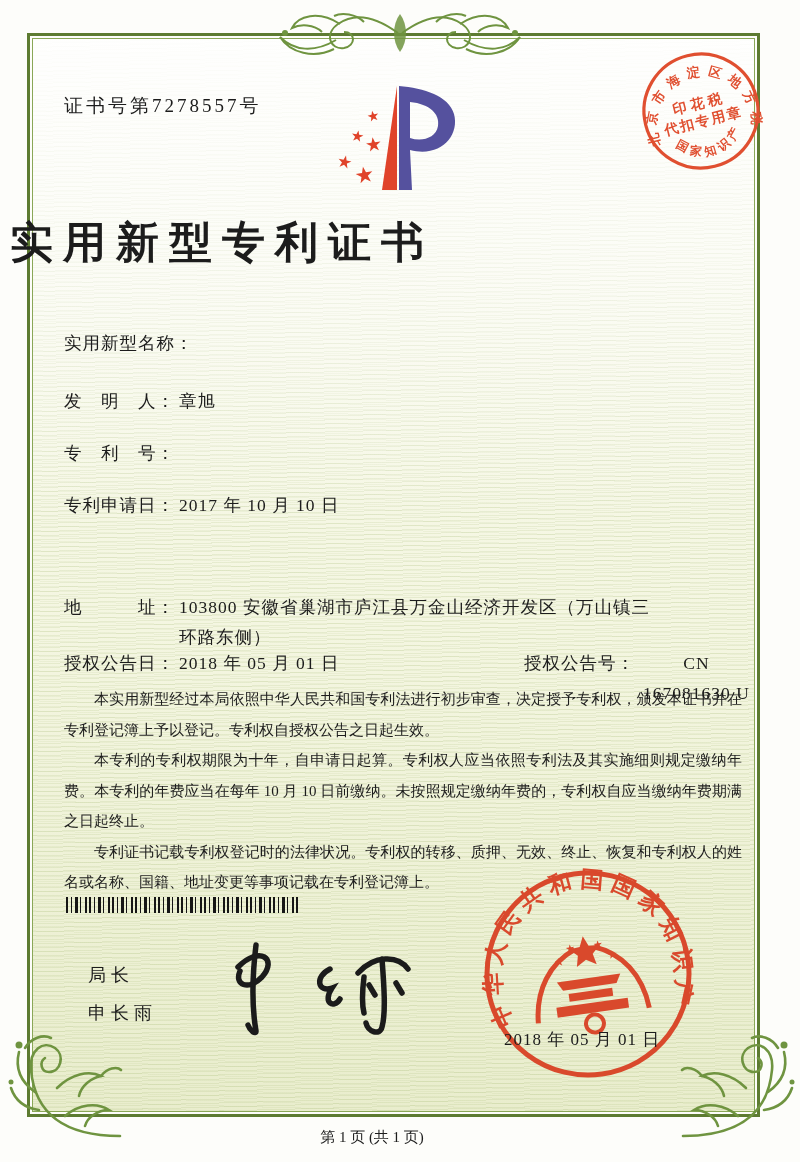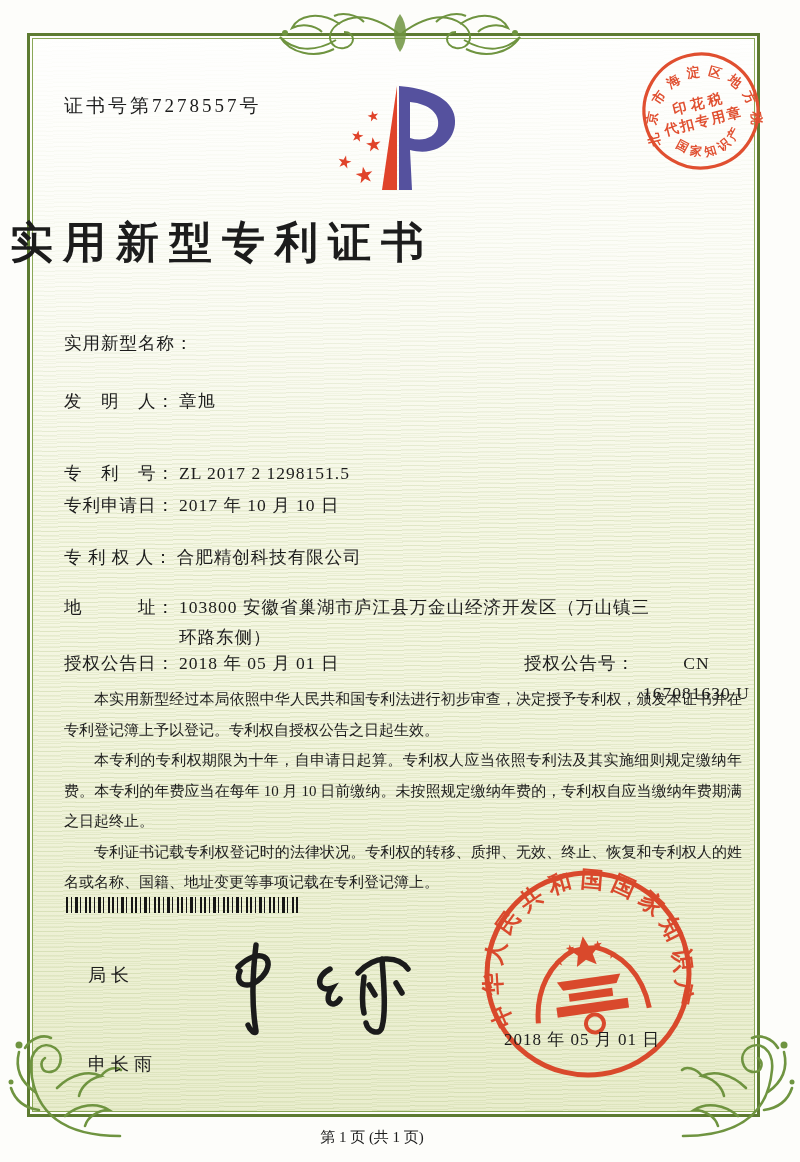--- a/index.html
+++ b/index.html
@@ -26,21 +26,21 @@
   .fvalue{margin-left:4px;max-width:500px;}
   .row-pair-right{position:absolute;left:460px;top:0;display:flex;font-size:17.5px;letter-spacing:1px;text-align:center;}
 
   .paragraphs{position:absolute;left:64px;top:684px;width:678px;font-size:15px;line-height:30.5px;text-align:justify;}
   .paragraphs p{margin:0;text-indent:2em;}
 
   .barcode{position:absolute;left:66px;top:897px;width:234px;height:16px;
     background-image:repeating-linear-gradient(90deg,#161616 0 2px,transparent 2px 5px,#161616 5px 6px,transparent 6px 9px,#161616 9px 12px,transparent 12px 14px,#161616 14px 15px,transparent 15px 19px,#161616 19px 21px,transparent 21px 23px);}
 
   .director-title{position:absolute;left:88px;top:963px;font-size:18px;letter-spacing:5px;}
-  .director-name{position:absolute;left:88px;top:1052px;font-size:18px;letter-spacing:5px;}
+  .director-name{position:absolute;left:88px;top:1001px;font-size:18px;letter-spacing:5px;}
 
   .issue-date{position:absolute;left:492px;top:1028px;width:180px;text-align:center;font-size:17px;letter-spacing:1px;}
   .footer-page{position:absolute;left:0;right:56px;top:1088px;text-align:center;font-size:15px;margin-top:40px;}
 
   
   .logo{position:absolute;left:328px;top:78px;}
   .tax-seal{position:absolute;left:638px;top:48px;}
   .main-seal{position:absolute;left:480px;top:866px;}
   .signature{position:absolute;left:206px;top:933px;}
   .top-ornament{position:absolute;left:268px;top:6px;}
@@ -132,31 +132,26 @@
 
   <div class="title">实用新型专利证书</div>
 
   <div class="field-row" style="top:328px">
     <span class="flabel">实用新型名称：</span>
   </div>
   <div class="field-row" style="top:386px">
     <span class="flabel">发　明　人：</span>
     <span class="fvalue">章旭</span>
   </div>
-  <div class="field-row" style="top:458px">
+  <div class="field-row" style="top:438px">
     <span class="flabel">专　利　号：</span>
-    <span class="fvalue">ZL 2017 2 1298151.5</span>
   </div>
   <div class="field-row" style="top:490px">
     <span class="flabel">专利申请日：</span>
     <span class="fvalue">2017 年 10 月 10 日</span>
-  </div>
-  <div class="field-row" style="top:542px">
-    <span class="flabel">专 利 权 人：</span>
-    <span class="fvalue">合肥精创科技有限公司</span>
   </div>
   <div class="field-row" style="top:592px">
     <span class="flabel">地　　　址：</span>
     <span class="fvalue" style="max-width:478px">103800 安徽省巢湖市庐江县万金山经济开发区（万山镇三环路东侧）</span>
   </div>
   <div class="field-row" style="top:648px">
     <span class="flabel">授权公告日：</span>
     <span class="fvalue">2018 年 05 月 01 日</span>
     <span class="row-pair-right">
       <span class="flabel">授权公告号：</span>

